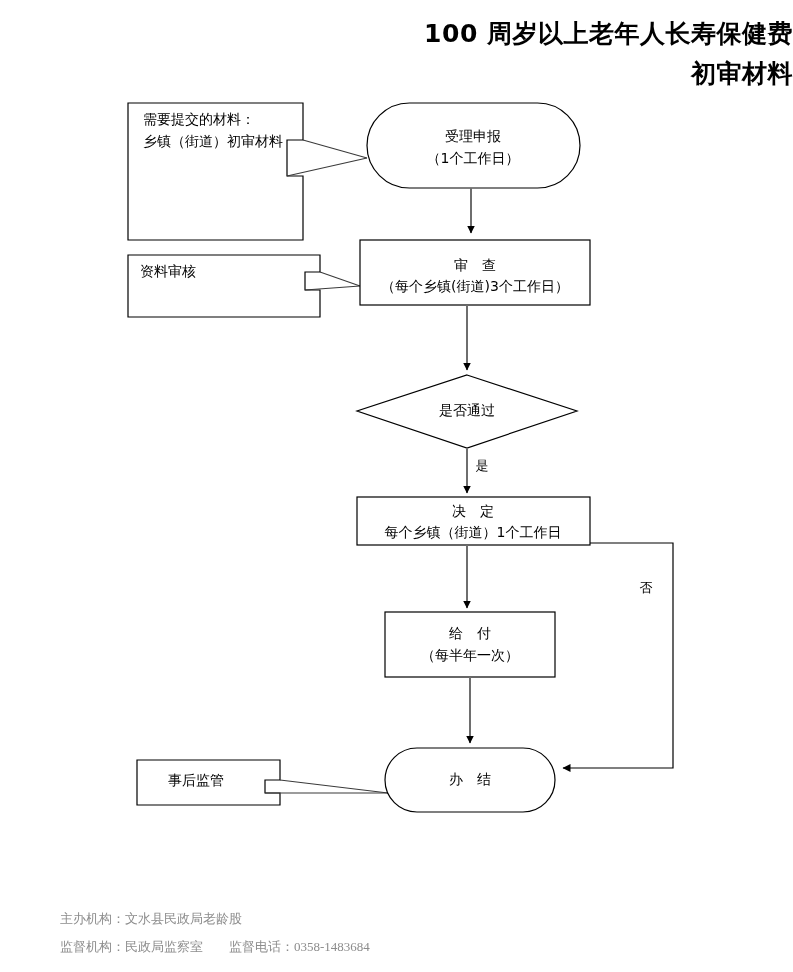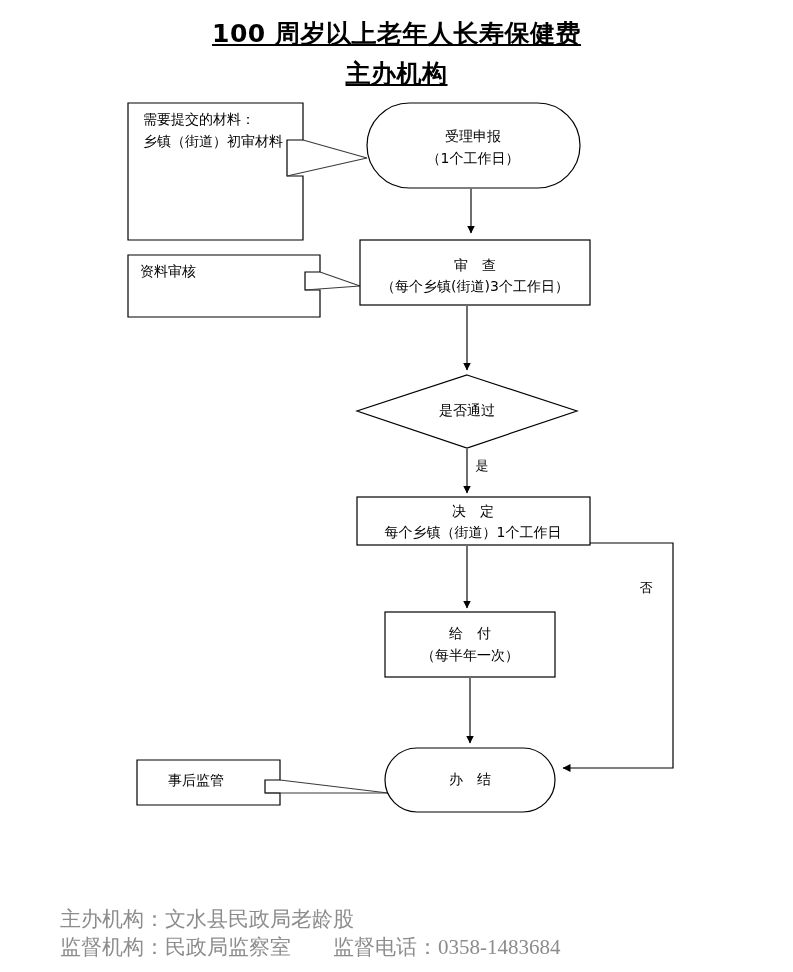--- a/index.html
+++ b/index.html
@@ -18,40 +18,39 @@
     position: relative;
     width: 793px;
     height: 972px;
     background: #ffffff;
   }
   .title-block {
     position: absolute;
     left: 0;
     top: 14px;
     width: 793px;
-    text-align: center;
-    text-decoration: underline;
+    text-align: right;
   }
   .title-line {
     font-family: "DejaVu Sans", "Liberation Sans", sans-serif;
     font-size: 25px;
     font-weight: bold;
     color: #000000;
     line-height: 40px;
     letter-spacing: 0.5px;
   }
   .footer-block {
     position: absolute;
     left: 60px;
     top: 905px;
     width: 700px;
   }
   .footer-line {
     font-family: "Liberation Serif", "DejaVu Serif", serif;
-    font-size: 21px;
+    font-size: 13px;
     color: #8c8c8c;
     line-height: 28px;
     white-space: pre;
   }
   svg.flow {
     position: absolute;
     left: 0;
     top: 0;
     width: 793px;
     height: 972px;
@@ -103,21 +102,21 @@
     dominant-baseline: middle;
   }
 </style>
 </head>
 <body>
 
 <div id="page">
 
   <div class="title-block">
     <div class="title-line">100 周岁以上老年人长寿保健费</div>
-    <div class="title-line">主办机构</div>
+    <div class="title-line">初审材料</div>
   </div>
 
   <svg class="flow" viewBox="0 0 793 972">
     <defs>
       <marker id="arrowhead" markerWidth="9" markerHeight="9" refX="7.5" refY="4" orient="auto" markerUnits="userSpaceOnUse">
         <path d="M0,0 L8,4 L0,8 z" fill="#000000"></path>
       </marker>
     </defs>
 
     <g>

